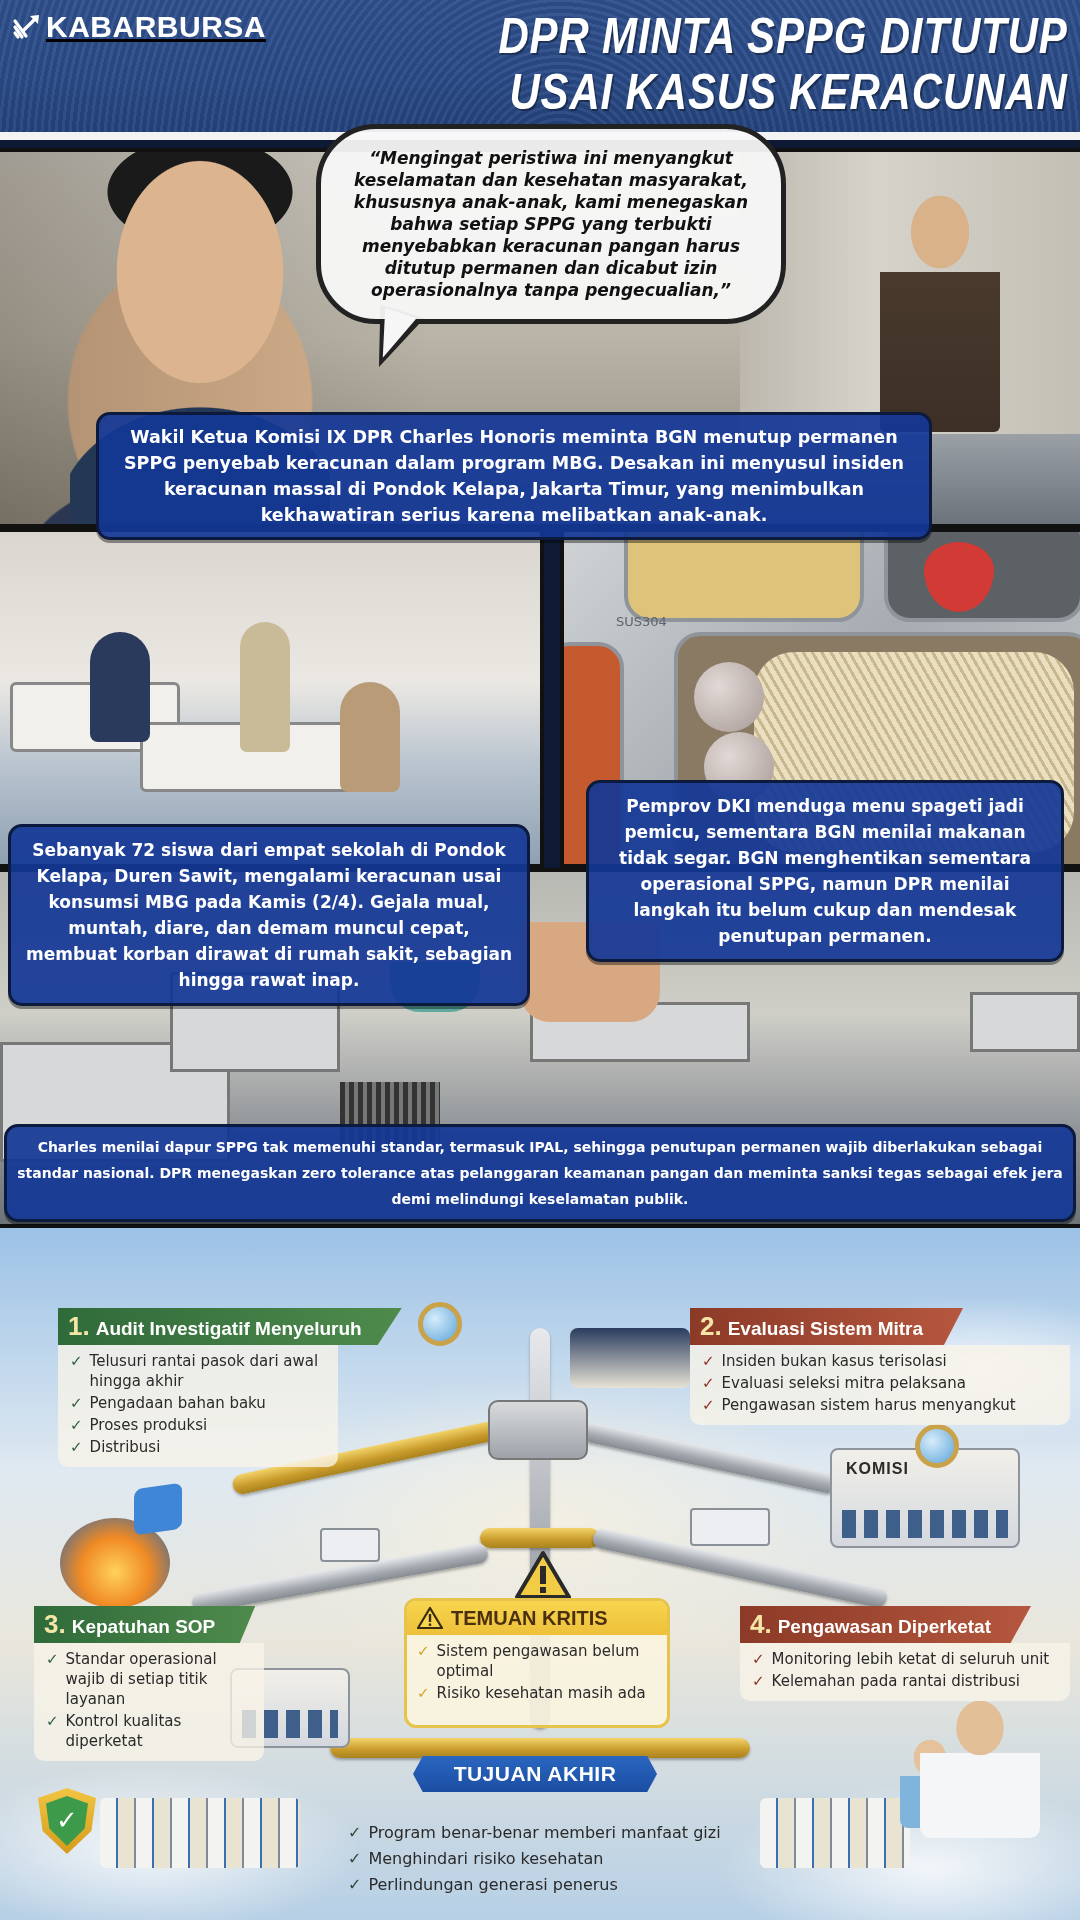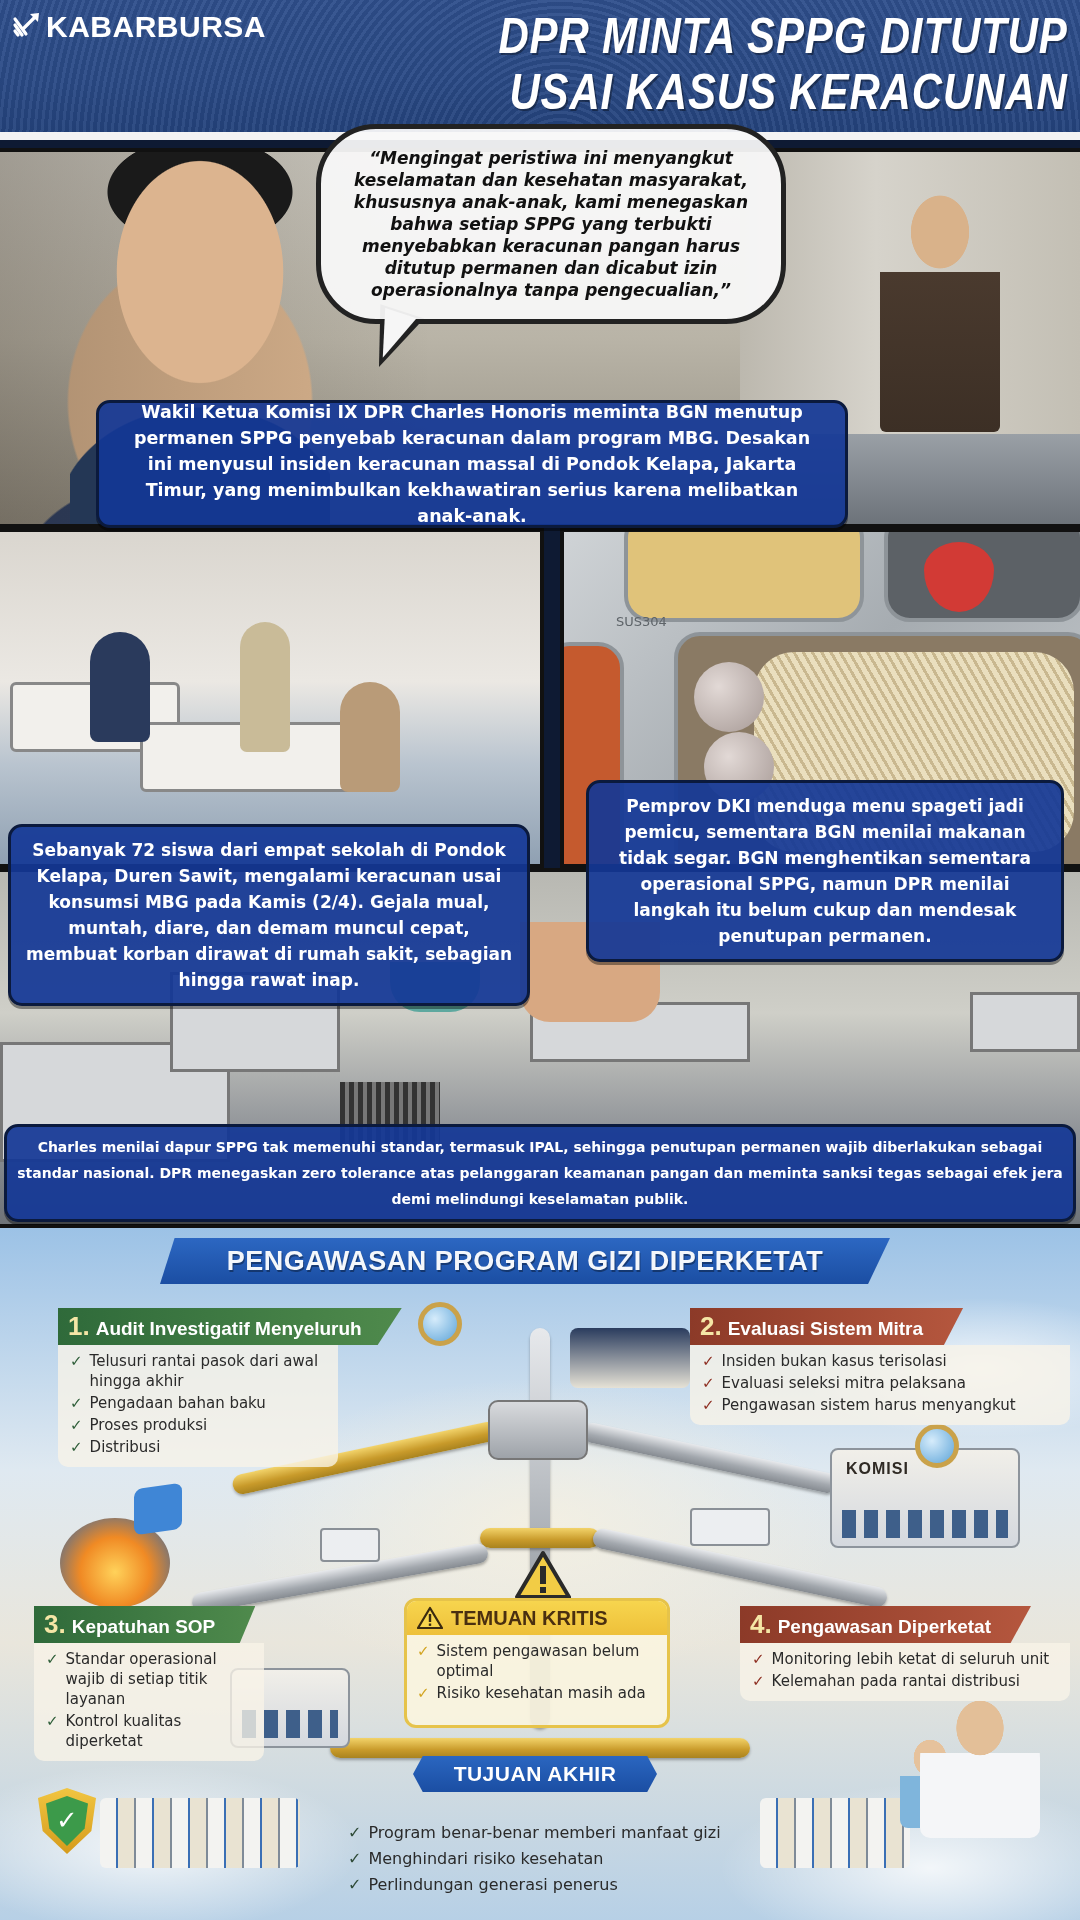--- a/index.html
+++ b/index.html
@@ -7,21 +7,21 @@
   body { font-family: "DejaVu Sans", sans-serif; position: relative; }
 
   
   .header {
     position: absolute; left: 0; top: 0; width: 1080px; height: 140px;
     background:
       repeating-radial-gradient(circle at 560px 170px, rgba(255,255,255,0.05) 0 3px, rgba(0,0,0,0.06) 3px 7px),
       linear-gradient(180deg, #2f4f8c 0%, #2a4a86 60%, #24437c 100%);
     border-bottom: 8px solid #f3f3f3;
   }
-  .logo { position: absolute; left: 12px; top: 10px; display: flex; align-items: flex-start; gap: 4px; }
+  .logo { position: absolute; left: 12px; top: 10px; display: flex; align-items: center; gap: 4px; text-decoration: underline; }
   .logo-icon { width: 30px; height: 30px; }
   .logo-text { color: #ffffff; font-family: "Liberation Sans", sans-serif; font-weight: 700; font-size: 30px; letter-spacing: 0.5px; }
   .headline {
     position: absolute; right: 12px; top: 8px; text-align: right;
     color: #ffffff; font-family: "Liberation Sans", sans-serif; font-weight: 700; font-style: italic;
     font-size: 50px; line-height: 56px; letter-spacing: 1px;
     transform: scaleX(0.84); transform-origin: right top;
     text-shadow: 2px 2px 0 rgba(0,0,0,0.35);
   }
 
@@ -79,21 +79,21 @@
     color: #111; font-size: 17px; line-height: 22px; text-align: center;
   }
 
   .caption {
     position: absolute; background: rgba(20,55,150,0.92); color: #ffffff;
     border: 3px solid #0b1a3d; border-radius: 14px; text-align: center;
     font-family: "DejaVu Sans", sans-serif; font-weight: 700;
     display: flex; align-items: center; justify-content: center; z-index: 5;
     box-shadow: 0 3px 0 rgba(0,0,0,0.4);
   }
-  .caption-1 { left: 96px; top: 400px; width: 752px; height: 128px; font-size: 17.5px; line-height: 26px; padding: 0 20px; }
+  .caption-1 { left: 96px; top: 412px; width: 836px; height: 128px; font-size: 17.5px; line-height: 26px; padding: 0 20px; }
   .caption-2 { left: 8px; top: 780px; width: 522px; height: 182px; font-size: 17px; line-height: 26px; padding: 0 14px; margin-top: 44px; }
   .caption-3 { left: 586px; top: 780px; width: 478px; height: 182px; font-size: 17px; line-height: 26px; padding: 0 14px; }
   .caption-4 { left: 4px; top: 1124px; width: 1072px; height: 98px; font-size: 14px; line-height: 26px; padding: 0 4px; }
 
   .panel-2 {
     left: 0; top: 528px; width: 544px; height: 340px; border-left: none;
     background:
       linear-gradient(180deg, #dad6cf 0%, #ebe8e3 45%, #b9c4cf 70%, #8fa0b2 100%);
   }
   .panel-2 .bed { position: absolute; height: 70px; background: #f2f0ec; border: 3px solid #888; border-radius: 6px; }
@@ -285,23 +285,20 @@
   <div class="table p4t4"></div>
   <div class="basin bs1"></div>
   <div class="basin bs2"></div>
   <div class="drain"></div>
 </div>
 <div class="caption caption-4">
   <p>Charles menilai dapur SPPG tak memenuhi standar, termasuk IPAL, sehingga penutupan permanen wajib diberlakukan sebagai standar nasional. DPR menegaskan zero tolerance atas pelanggaran keamanan pangan dan meminta sanksi tegas sebagai efek jera demi melindungi keselamatan publik.</p>
 </div>
 
 <div class="infographic">
-  <div class="ribbon">
-    <span class="ribbon-text">PENGAWASAN PROGRAM GIZI DIPERKETAT</span>
-  </div>
 
   <div class="pipe v pipe-grey" style="left:530px; top:100px; height:400px;"></div>
   <div class="pipe" style="left:230px; top:220px; width:270px; transform:rotate(-12deg);"></div>
   <div class="pipe pipe-grey" style="left:580px; top:220px; width:260px; transform:rotate(12deg);"></div>
   <div class="pipe" style="left:480px; top:300px; width:120px;"></div>
   <div class="pipe pipe-grey" style="left:190px; top:340px; width:300px; transform:rotate(-10deg);"></div>
   <div class="pipe pipe-grey" style="left:590px; top:330px; width:300px; transform:rotate(12deg);"></div>
   <div class="pipe" style="left:330px; top:510px; width:420px;"></div>
   <div class="hub"></div>
 

